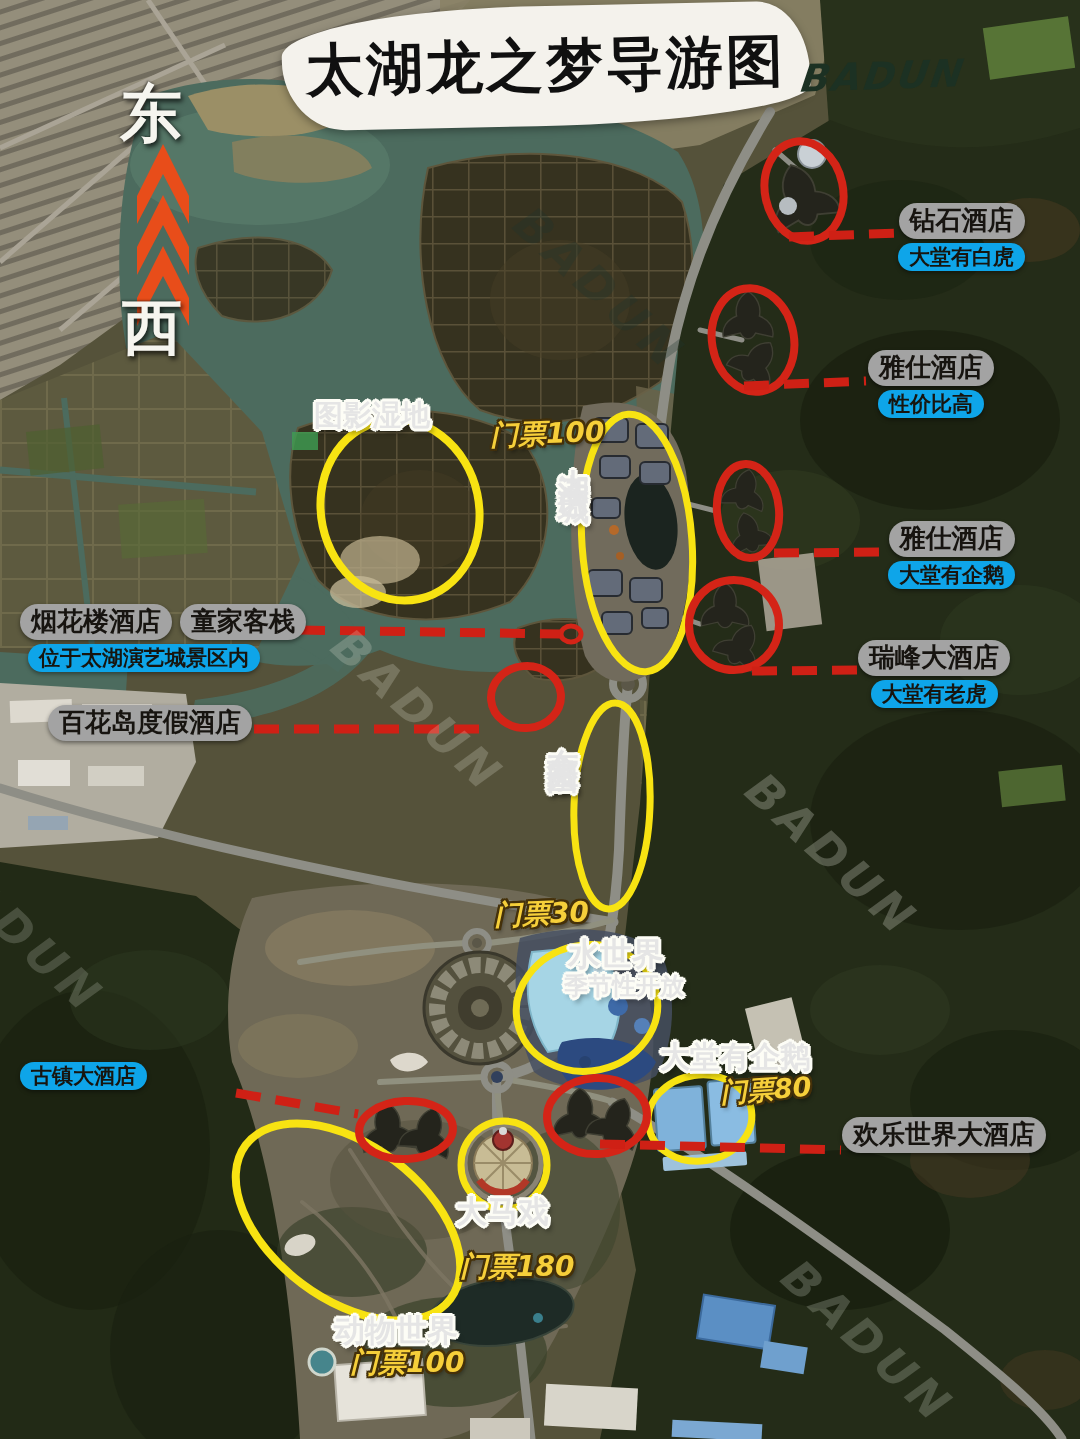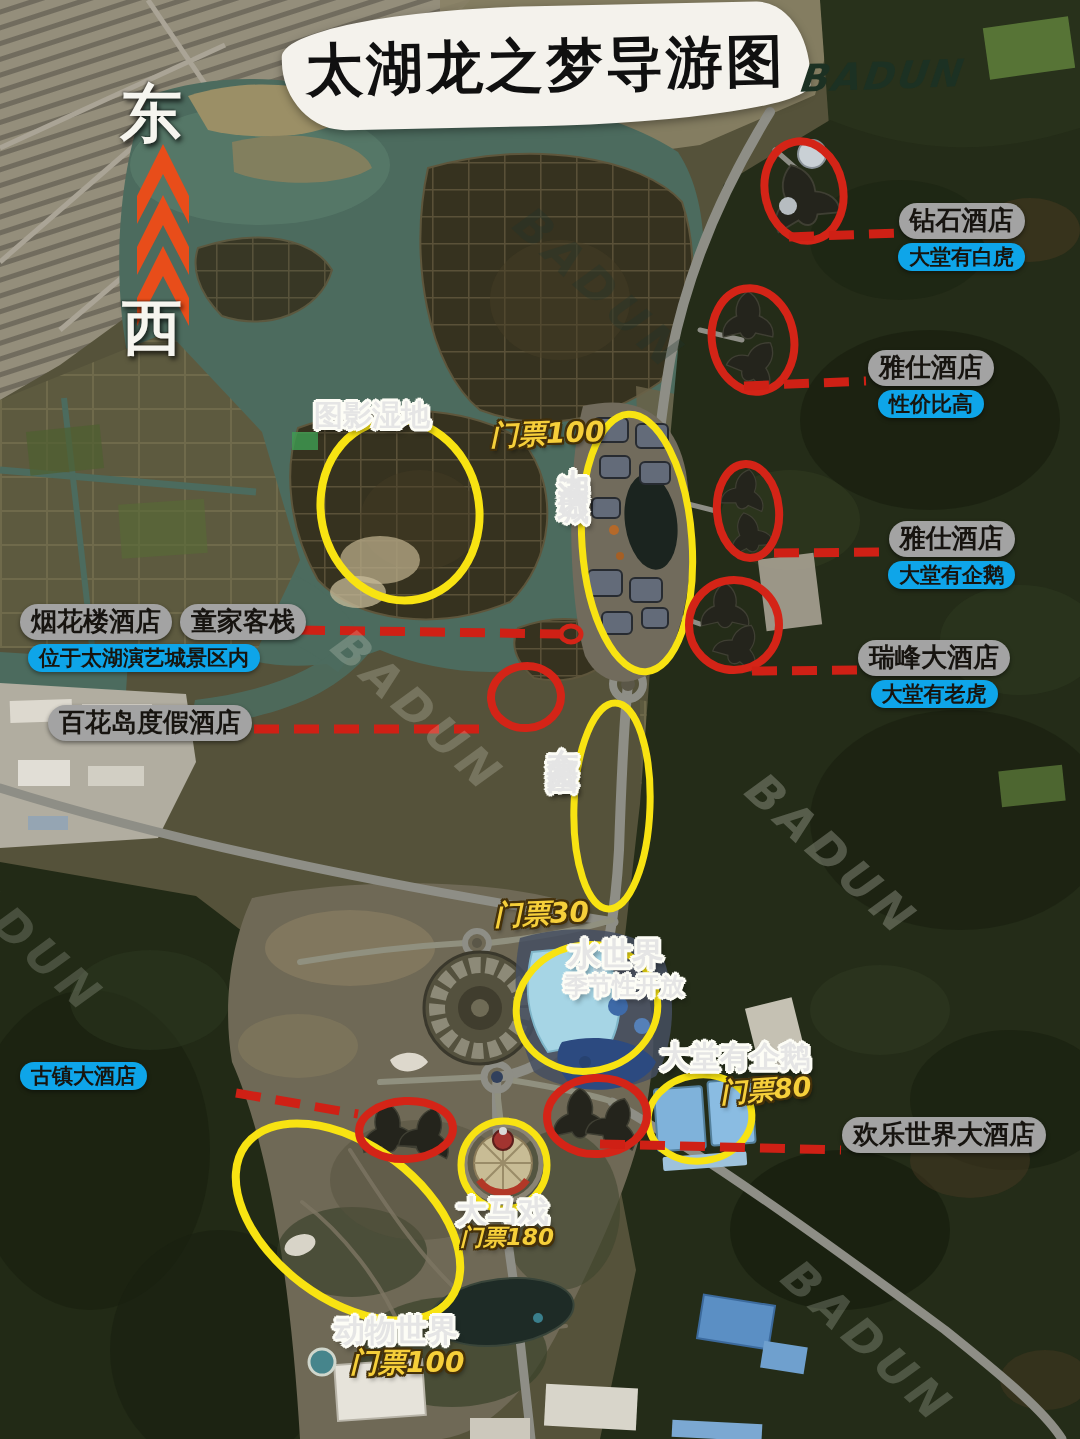--- a/index.html
+++ b/index.html
@@ -312,21 +312,21 @@
   <div class="red-outline" style="left:314px;top:396px;font-size:29px">图影湿地</div>
   <div class="ticket" style="left:490px;top:415px;font-size:28px;transform:rotate(-2deg)">门票100</div>
   <div class="red-outline vert abs" style="left:550px;top:444px;font-size:31px">太湖演艺城</div>
   <div class="red-outline vert abs" style="left:538px;top:722px;font-size:32px;letter-spacing:4px">东方盆景园</div>
   <div class="ticket" style="left:494px;top:895px;font-size:28px;transform:rotate(-2deg)">门票30</div>
   <div class="red-outline" style="left:568px;top:933px;font-size:32px">水世界</div>
   <div class="red-outline" style="left:564px;top:970px;font-size:24px">季节性开放</div>
   <div class="red-outline" style="left:660px;top:1037px;font-size:30px">大堂有企鹅</div>
   <div class="ticket" style="left:720px;top:1072px;font-size:27px;transform:rotate(-4deg)">门票80</div>
   <div class="red-outline" style="left:456px;top:1191px;font-size:31px">大马戏</div>
-  <div class="ticket" style="left:460px;top:1222px;font-size:23px">门票180</div>
+  <div class="ticket" style="left:460px;top:1248px;font-size:28px">门票180</div>
   <div class="red-outline" style="left:334px;top:1310px;font-size:31px">动物世界</div>
   <div class="ticket" style="left:350px;top:1344px;font-size:28px">门票100</div>
 
   <div class="callout" style="left:898px;top:203px">
     <span class="pill-y">钻石酒店</span>
     <span class="pill-w">大堂有白虎</span>
   </div>
   <div class="callout" style="left:868px;top:350px">
     <span class="pill-y">雅仕酒店</span>
     <span class="pill-w">性价比高</span>

